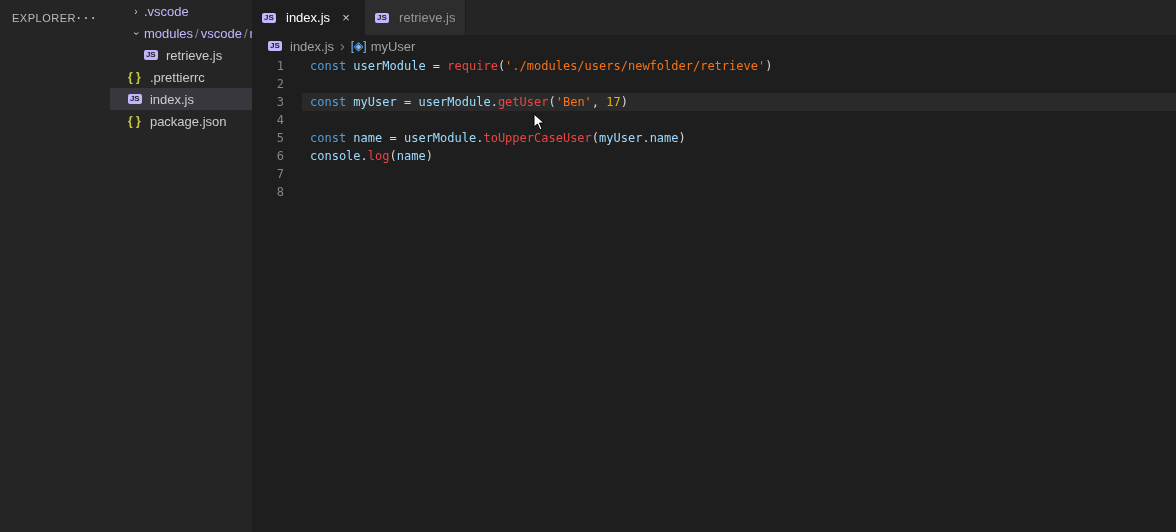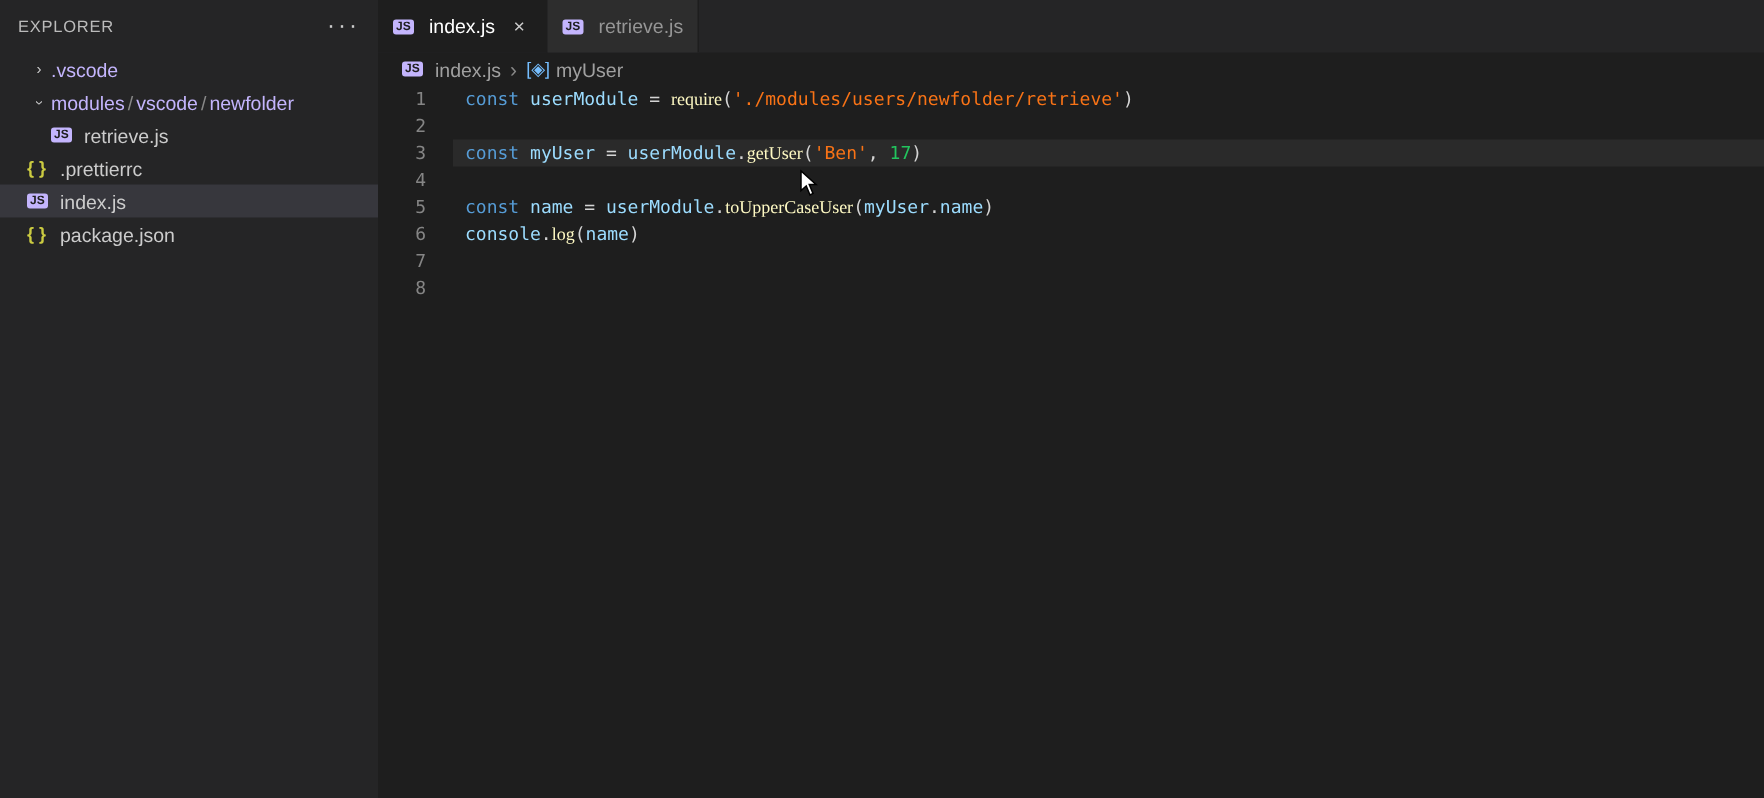--- a/index.html
+++ b/index.html
@@ -9,21 +9,21 @@
       color: #cccccc;
       height: 532px;
       width: 1176px;
       overflow: hidden;
       display: flex;
     }
     .sidebar {
       width: 252px;
       background: #252526;
       display: flex;
-      flex-direction: column;
+      flex-direction: row;
       font-size: 13px;
     }
     .sidebar-header {
       display: flex;
       align-items: center;
       justify-content: space-between;
       padding: 0 12px;
       height: 35px;
       color: #bbbbbb;
       font-size: 11px;
@@ -166,23 +166,23 @@
     .code-line {
       height: 18px;
       padding-left: 8px;
       white-space: pre;
     }
     .code-line.highlighted {
       background: #2a2a2a;
     }
     .tok-keyword { color: #569cd6; }
     .tok-var { color: #9cdcfe; }
-    .tok-func { color: #fef9c3; font-family: Liberation Serif, serif; }
+    .tok-func { color: #ef4444; }
     .tok-string { color: #f97316; }
-    .tok-number { color: #22c55e; }
+    .tok-number { color: #eab308; }
     .tok-punct { color: #d4d4d4; }
     .tok-obj { color: #9cdcfe; }
     .tok-console { color: #9cdcfe; }
     .cursor-pointer {
       position: absolute;
       pointer-events: none;
     }
   </style>
 </head>
 <body>

